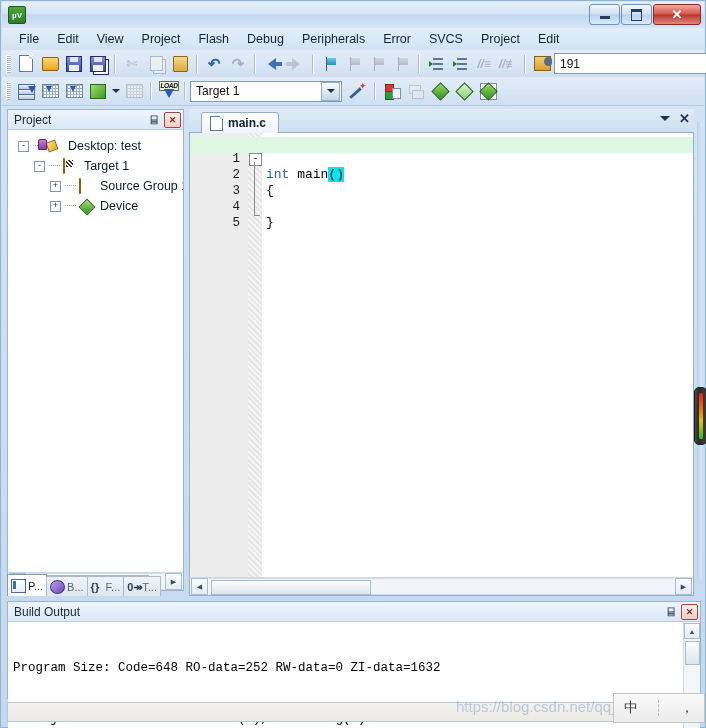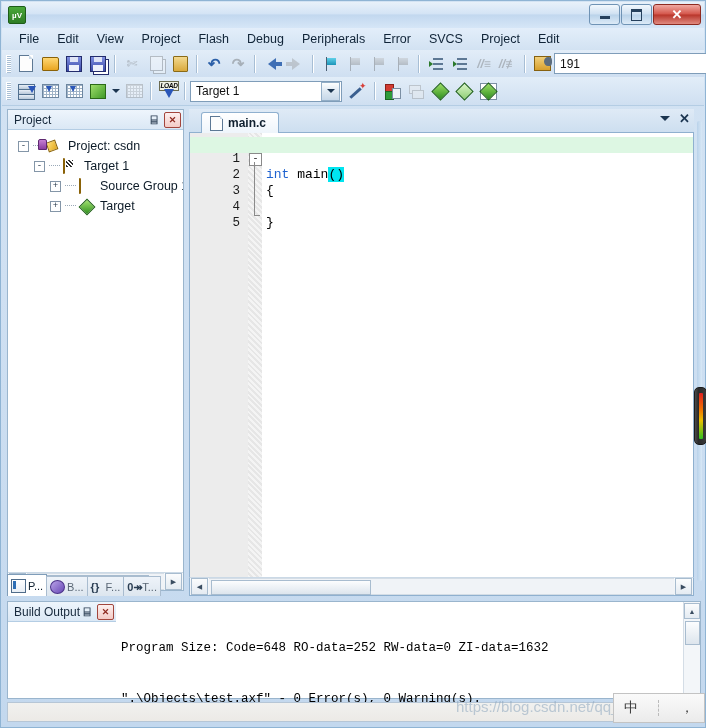--- a/index.html
+++ b/index.html
@@ -305,21 +305,21 @@
   .side-rail{
     position:absolute;left:696px;top:120px;width:5px;height:460px;
     background:linear-gradient(to right,#b9d2ea,#d8e8f6);
     border-radius:2px;
   }
 
   
   .build-panel{
     position:absolute;left:6px;top:600px;width:694px;height:98px;
     background:#fff;border:1px solid #9ab5cd;box-sizing:border-box;
-    display:flex;flex-direction:row;
+    display:flex;flex-direction:column;
   }
   .build-body{
     flex:1;position:relative;background:#fff;display:flex;
   }
   .build-text{
     flex:1;padding:4px 0 0 5px;
     font-family:"Liberation Mono",monospace;font-size:12.5px;color:#000;
     line-height:17px;white-space:pre;
   }
   .build-vs{
@@ -559,21 +559,21 @@
       <div class="xbtn">
           <span>✕</span>
         </div>
     </div>
     <div class="tree">
 
       <div class="tnode" style="padding-left:4px;">
         <span class="exp">-</span>
         <span class="dots"></span>
         <span class="ticon"><span class="proj-ic"></span></span>
-        <span>Project: csdn</span>
+        <span>Desktop: test</span>
       </div>
 
       <div class="tnode" style="padding-left:20px;">
         <span class="exp">-</span>
         <span class="dots"></span>
         <span class="ticon"><span class="tgt-ic"></span></span>
         <span>Target 1</span>
       </div>
 
       <div class="tnode" style="padding-left:36px;">
@@ -581,21 +581,21 @@
         <span class="dots"></span>
         <span class="ticon"><span class="fld-ic"></span></span>
         <span>Source Group 1</span>
       </div>
 
 
       <div class="tnode" style="padding-left:36px;">
         <span class="exp">+</span>
         <span class="dots"></span>
         <span class="ticon"><span class="dmd-ic"></span></span>
-        <span>Target</span>
+        <span>Device</span>
       </div>
 
     </div>
     <div class="panel-hscroll">
       <div class="sb-btn">◀</div>
       <div class="sb-track">
         <div class="sb-thumb" style="width:118px;"></div>
       </div>
       <div class="sb-btn">▶</div>
     </div>

